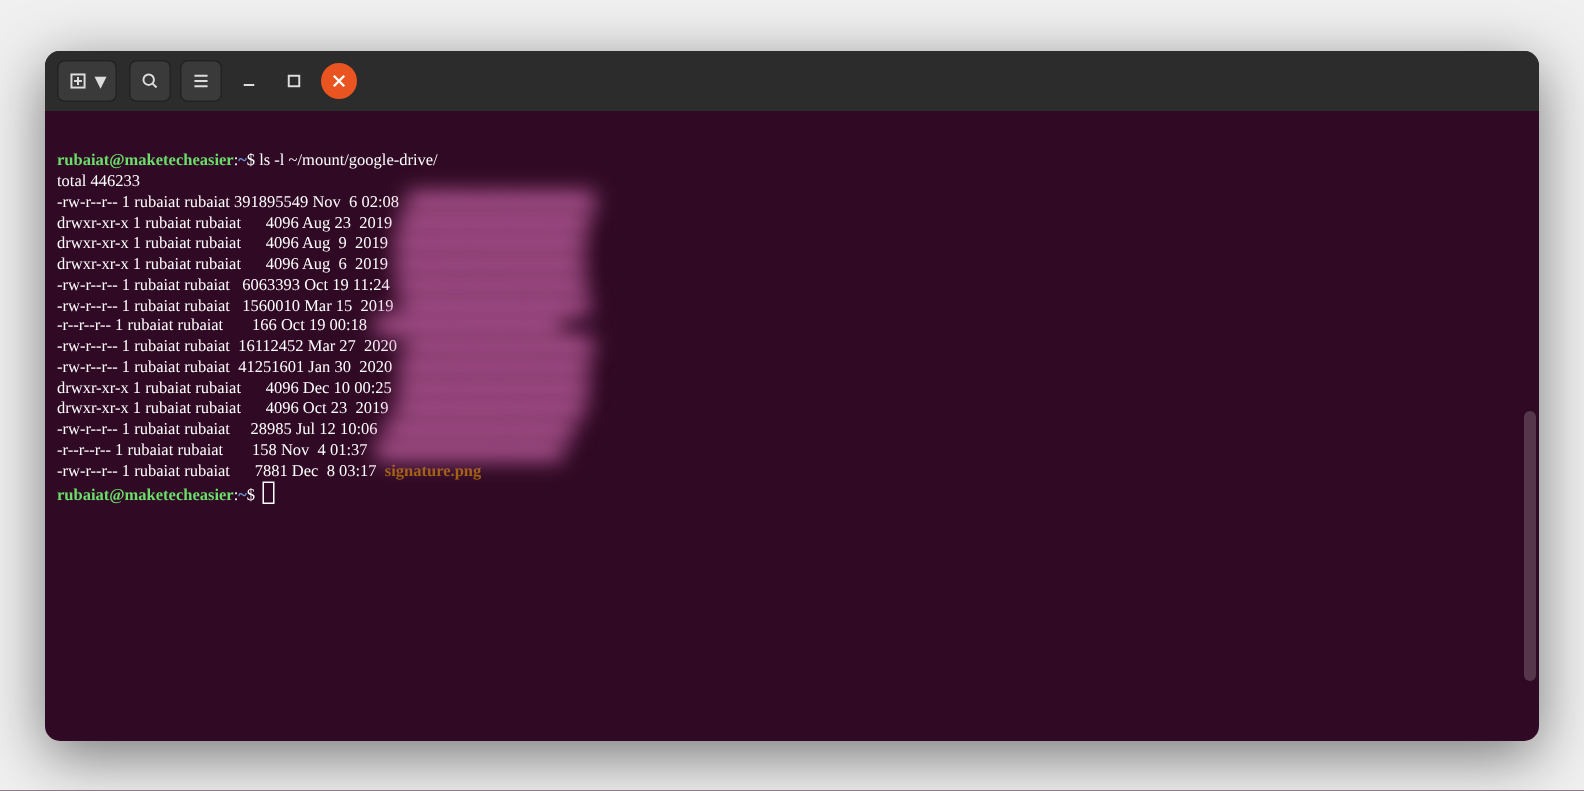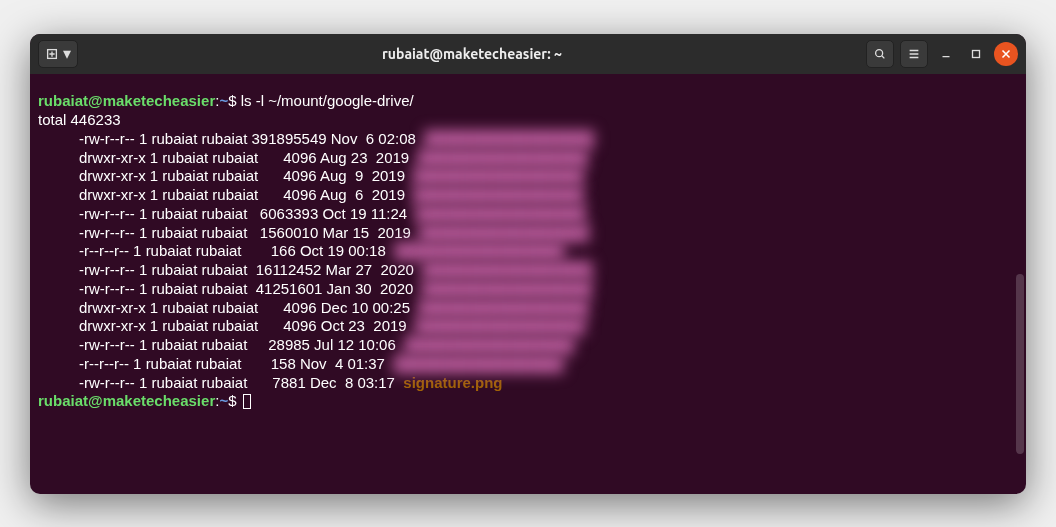--- a/index.html
+++ b/index.html
@@ -59,35 +59,35 @@
       border-radius: 50%;
       display: flex;
       align-items: center;
       justify-content: center;
       color: #ddd;
       cursor: pointer;
       font-size: 11px;
     }
     .win-close { background: #e95420; color: #fff; }
     .terminal {
-      font-family: Liberation Sans, sans-serif;
-      font-size: 15px;
+      font-family: Liberation Serif, serif;
+      font-size: 11px;
       line-height: 1.25;
       color: #fff;
-      padding: 0 8px 40px 8px;
+      padding: 14px 8px 40px 8px;
       white-space: pre;
       position: relative;
       min-height: 420px;
     }
     .prompt-user { color: #6add6a; font-weight: bold; }
     .prompt-colon { color: #fff; }
     .prompt-path { color: #6a9ae0; font-weight: bold; }
     .cmd { color: #fff; }
     .filename { color: #a16207; font-weight: bold; }
-    .row { display: inline; margin-left: 41px; }
+    .row { display: inline; }
     .blurred {
       display: inline-block;
       filter: blur(7px);
       color: #b85a9a;
       vertical-align: top;
     }
     .cursor-block {
       display: inline-block;
       width: 8px;
       height: 15px;
@@ -113,21 +113,20 @@
   <div class="titlebar">
     <div class="tb-left">
       <div class="tb-btn group">
         <svg viewBox="0 0 16 16" fill="none" stroke="#ddd" stroke-width="1.5">
             <rect x="3" y="3" width="10" height="10"></rect>
             <path d="M8 5v6M5 8h6"></path>
           </svg>
         <span style="margin-left:4px">▾</span>
       </div>
     </div>
-    <div class="tb-title">rubaiat@maketecheasier: ~</div>
     <div class="tb-right">
       <div class="tb-btn">
         <svg viewBox="0 0 16 16" fill="none" stroke="#ddd" stroke-width="1.5">
             <circle cx="7" cy="7" r="4"></circle>
             <path d="M10 10l3 3"></path>
           </svg>
       </div>
       <div class="tb-btn">
         <svg viewBox="0 0 16 16" stroke="#ddd" stroke-width="1.5">
             <path d="M3 4h10M3 8h10M3 12h10"></path>

